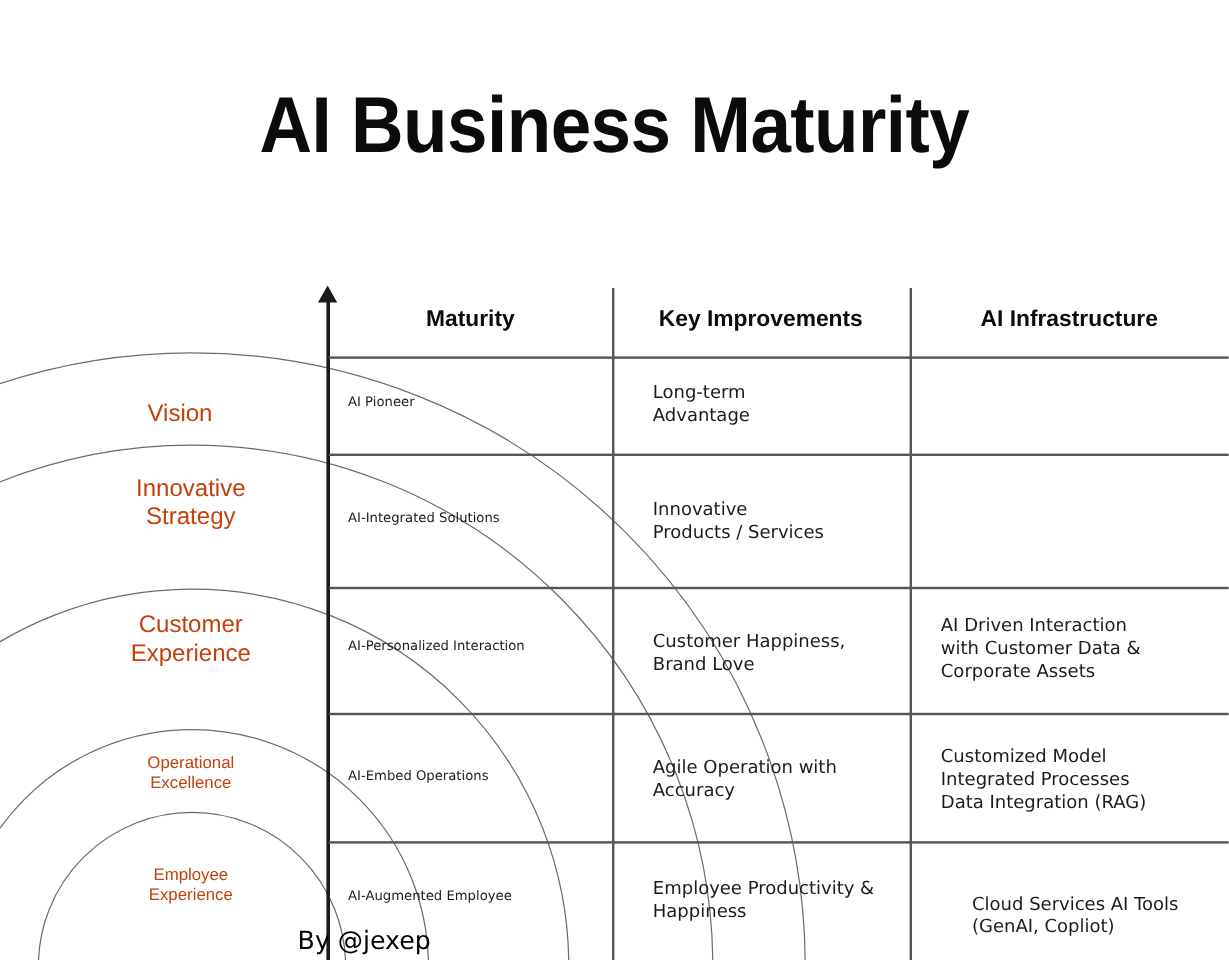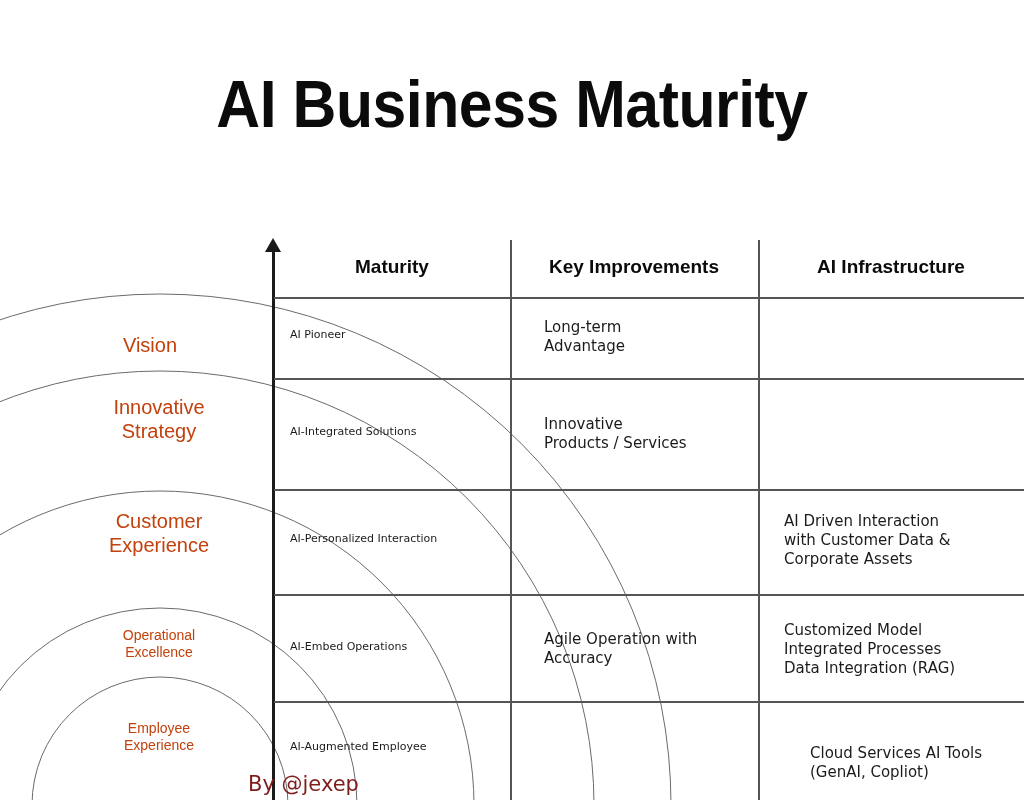--- a/index.html
+++ b/index.html
@@ -119,21 +119,21 @@
   }
   .cell.c1 { font-size: 11px; }
 
   
   #watermark {
     position: absolute;
     left: 248px;
     top: 772px;
     font-family: "DejaVu Sans", sans-serif;
     font-size: 21px;
-    color: #7f1d1d;
+    color: #000000;
   }
 </style>
 </head>
 <body>
 
 <div id="page-title">AI Business Maturity</div>
 
 <svg id="rings" viewBox="0 0 1024 800" width="1024" height="800">
     <circle cx="160" cy="805" r="511" fill="none" stroke="#6b6b6b" stroke-width="1"></circle>
     <circle cx="160" cy="805" r="434" fill="none" stroke="#6b6b6b" stroke-width="1"></circle>
@@ -174,30 +174,34 @@
 
   <div class="cell c1" style="left:16px;  top:88px;">AI Pioneer</div>
   <div class="cell" style="left:270px; top:78px;">Long-term
 Advantage</div>
 
   <div class="cell c1" style="left:16px;  top:185px;">AI-Integrated Solutions</div>
   <div class="cell" style="left:270px; top:175px;">Innovative
 Products / Services</div>
 
   <div class="cell c1" style="left:16px;  top:292px;">AI-Personalized Interaction</div>
+  <div class="cell" style="left:270px; top:285px;">Customer Happiness,
+Brand Love</div>
   <div class="cell" style="left:510px; top:272px;">AI Driven Interaction
 with Customer Data &amp;
 Corporate Assets</div>
 
   <div class="cell c1" style="left:16px;  top:400px;">AI-Embed Operations</div>
   <div class="cell" style="left:270px; top:390px;">Agile Operation with
 Accuracy</div>
   <div class="cell" style="left:510px; top:381px;">Customized Model
 Integrated Processes
 Data Integration (RAG)</div>
 
   <div class="cell c1" style="left:16px;  top:500px;">AI-Augmented Employee</div>
+  <div class="cell" style="left:270px; top:491px;">Employee Productivity &amp;
+Happiness</div>
   <div class="cell" style="left:536px; top:491px;margin-top:13px;">Cloud Services AI Tools
 (GenAI, Copliot)</div>
 
 </div>
 
 <div id="watermark">By @jexep</div>
 
 </body></html>

